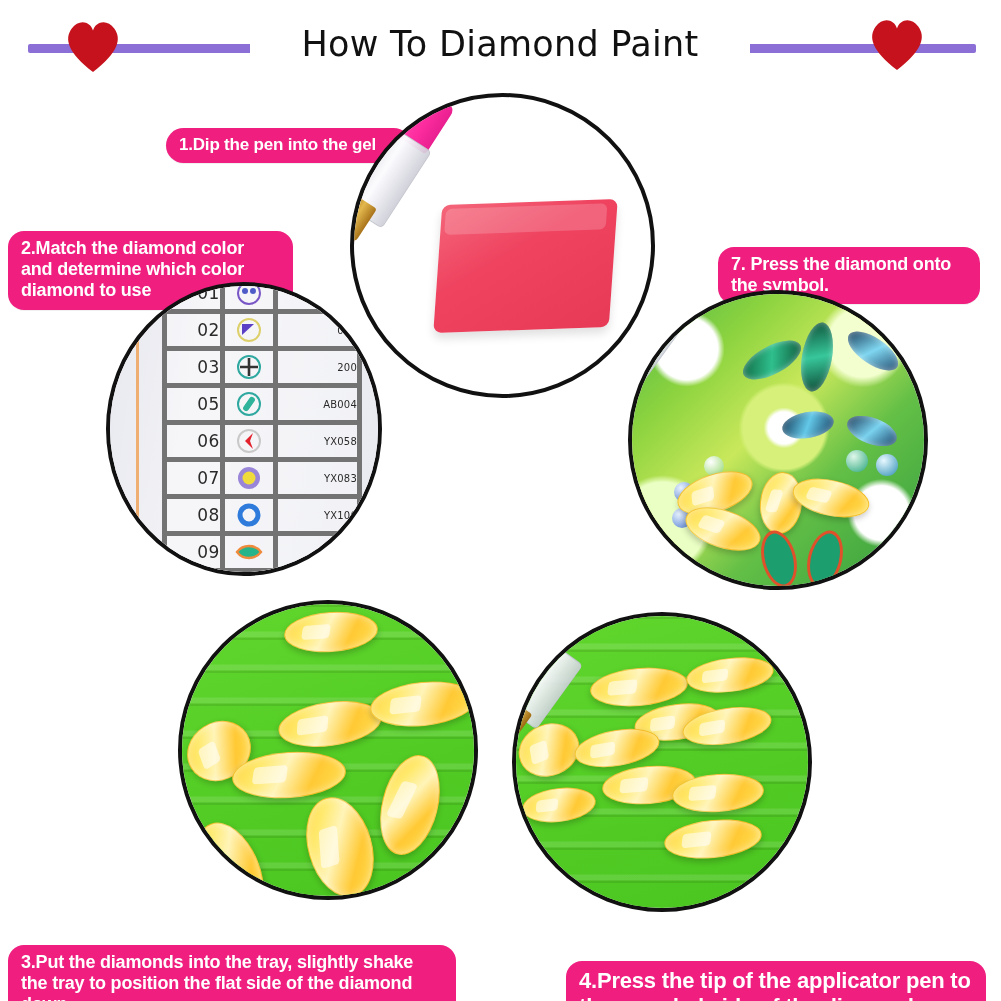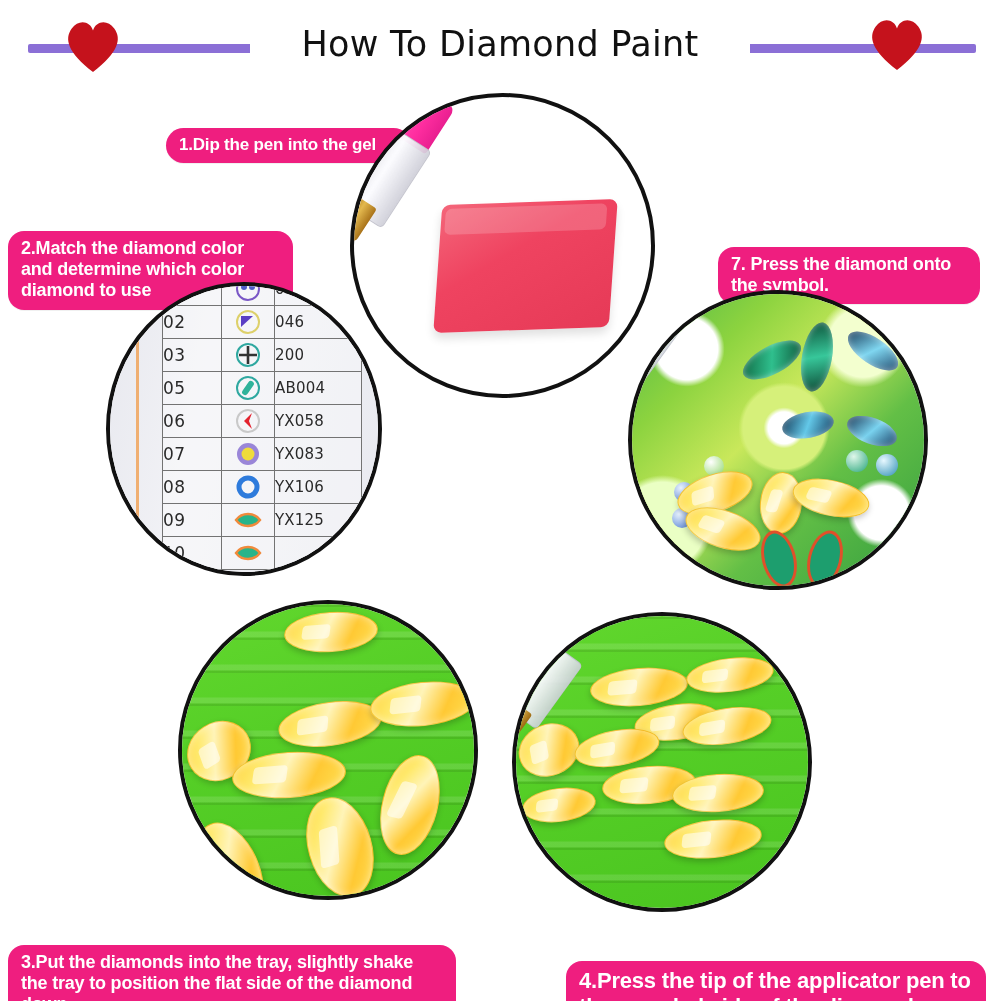--- a/index.html
+++ b/index.html
@@ -78,25 +78,25 @@
   .pen-tip:after{content:"";position:absolute;left:5px;top:34px;width:14px;height:12px;
         background:linear-gradient(90deg,#c9911f,#f0cb6a,#b07d1a);border-radius:0 0 4px 4px;}
 
   
   .chart-bg{position:absolute;left:0;top:0;width:100%;height:100%;
         background:linear-gradient(100deg,#e8e9ef 0%,#f2f2f6 35%,#e9eaf0 100%);}
   .chart-edge{position:absolute;top:0;bottom:0;width:3px;background:#f0a35a;opacity:.85;}
   .chart-edge.e1{left:26px;}
   .ctable{position:absolute;left:52px;top:-14px;width:200px;
         border-collapse:collapse;font-family:"DejaVu Sans", sans-serif;}
-  .ctable td{border:1px solid #737373;height:32px;padding:0;text-align:left;
+  .ctable td{border:5px solid #737373;height:32px;padding:0;text-align:right;
         font-size:15px;color:#2a2a2a;background:rgba(255,255,255,.35);}
   .ctable td.num{width:58px;font-size:17px;letter-spacing:.5px;}
   .ctable td.sym{width:52px;}
-  .ctable td.code{width:86px;font-size:15px;letter-spacing:.2px;}
+  .ctable td.code{width:86px;font-size:10px;letter-spacing:.2px;}
   .sym-wrap{display:flex;align-items:center;justify-content:center;height:30px;}
   .sym-wrap svg{display:block;}
 
   
   .canvas-bg{position:absolute;left:-6px;top:-6px;right:-6px;bottom:-6px;
     background:
       radial-gradient(circle at 52% 46%, #ffffff 0 7%, rgba(255,255,255,0) 9%),
       radial-gradient(circle at 52% 46%, #d6f07a 0 18%, rgba(214,240,122,0) 20%),
       radial-gradient(circle at 20% 20%, #ffffff 0 9%, rgba(255,255,255,0) 11%),
       radial-gradient(circle at 84% 74%, #ffffff 0 8%, rgba(255,255,255,0) 10%),

